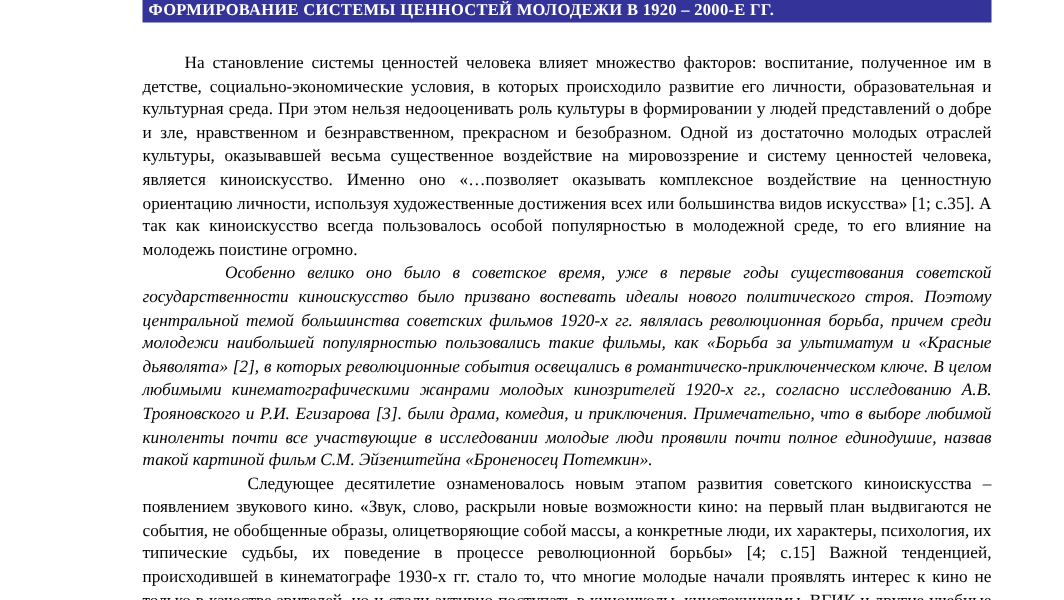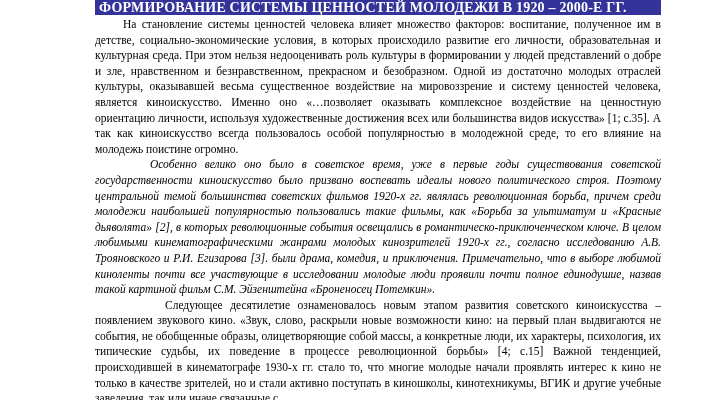--- a/index.html
+++ b/index.html
@@ -19,36 +19,36 @@
     left: 95px;
     top: 0;
     width: 566px;
     color: #000000;
   }
   .title-bar {
     display: block;
     background: #333399;
     color: #ffffff;
     font-weight: bold;
-    font-size: 14px;
+    font-size: 11px;
     line-height: 13px;
     padding: 1px 4px 1px 4px;
     letter-spacing: 0.2px;
     white-space: nowrap;
   }
   .body-text {
     font-size: 11.5px;
     line-height: 15.6px;
     text-align: justify;
   }
   .para {
     margin: 0;
     padding: 0;
   }
-  .para.p1 { text-indent: 28px; margin-top: 2px; }
+  .para.p1 { text-indent: 28px; margin-top: 20px; }
   .para.p2 { text-indent: 55px; font-style: italic; }
   .para.p3 { text-indent: 70px; }
 </style>
 </head>
 <body>
 
 <div class="page">
   <div class="title-bar">ФОРМИРОВАНИЕ СИСТЕМЫ ЦЕННОСТЕЙ МОЛОДЕЖИ В 1920 – 2000-Е ГГ.</div>
   <div class="body-text">
     <p class="para p1">На становление системы ценностей человека влияет множество факторов: воспитание, полученное им в детстве, социально-экономические условия, в которых происходило развитие его личности, образовательная и культурная среда. При этом нельзя недооценивать роль культуры в формировании у людей представлений о добре и зле, нравственном и безнравственном, прекрасном и безобразном. Одной из достаточно молодых отраслей культуры, оказывавшей весьма существенное воздействие на мировоззрение и систему ценностей человека, является киноискусство. Именно оно «…позволяет оказывать комплексное воздействие на ценностную ориентацию личности, используя художественные достижения всех или большинства видов искусства» [1; с.35]. А так как киноискусство всегда пользовалось особой популярностью в молодежной среде, то его влияние на молодежь поистине огромно.</p>

